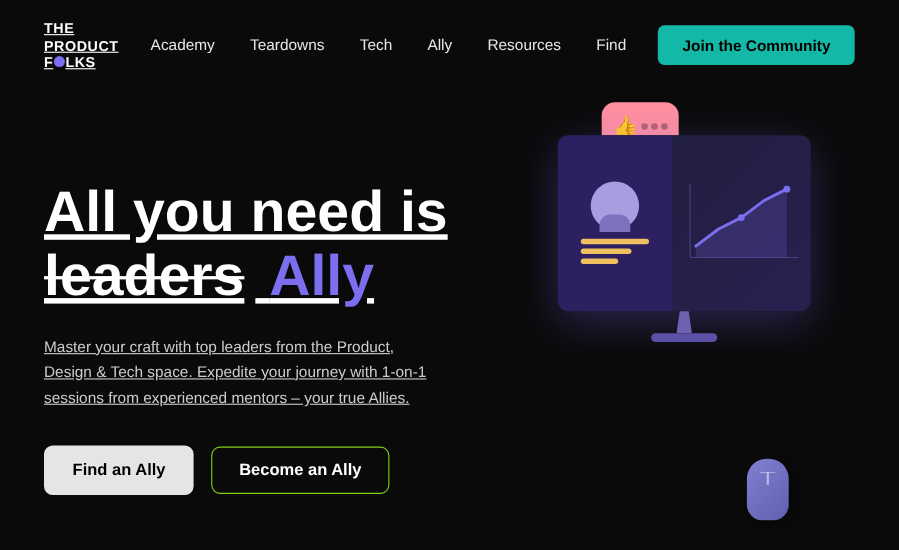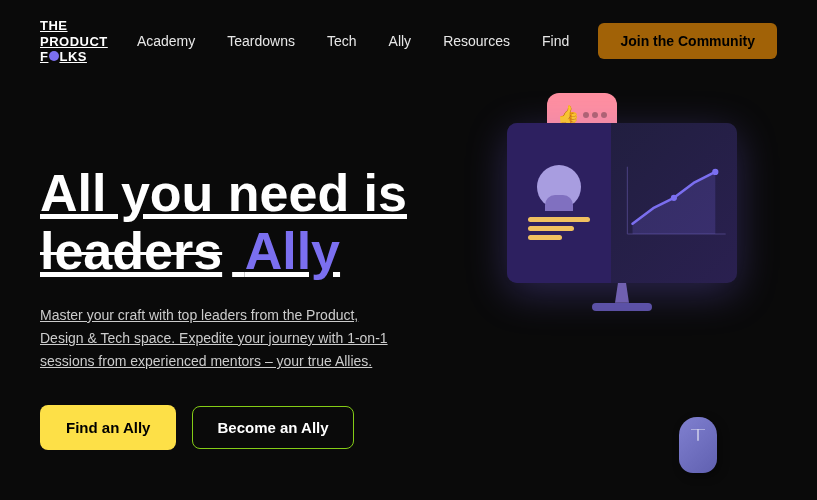--- a/index.html
+++ b/index.html
@@ -61,21 +61,21 @@
 
     .nav-links li a {
       color: #ffffff;
       text-decoration: none;
       font-size: 14px;
       font-weight: 400;
       opacity: 0.9;
     }
 
     .join-btn {
-      background: #a16207;
+      background: #14b8a6;
       color: #000000;
       border: none;
       padding: 10px 22px;
       border-radius: 6px;
       font-size: 14px;
       font-weight: 600;
       cursor: pointer;
     }
 
     
@@ -130,21 +130,21 @@
       text-decoration: underline;
     }
 
     .hero-buttons {
       display: flex;
       gap: 16px;
       align-items: center;
     }
 
     .btn-find-ally {
-      background: #fde047;
+      background: #e5e5e5;
       color: #000000;
       border: none;
       padding: 14px 26px;
       border-radius: 8px;
       font-size: 15px;
       font-weight: 600;
       cursor: pointer;
     }
 
     .btn-become-ally {

